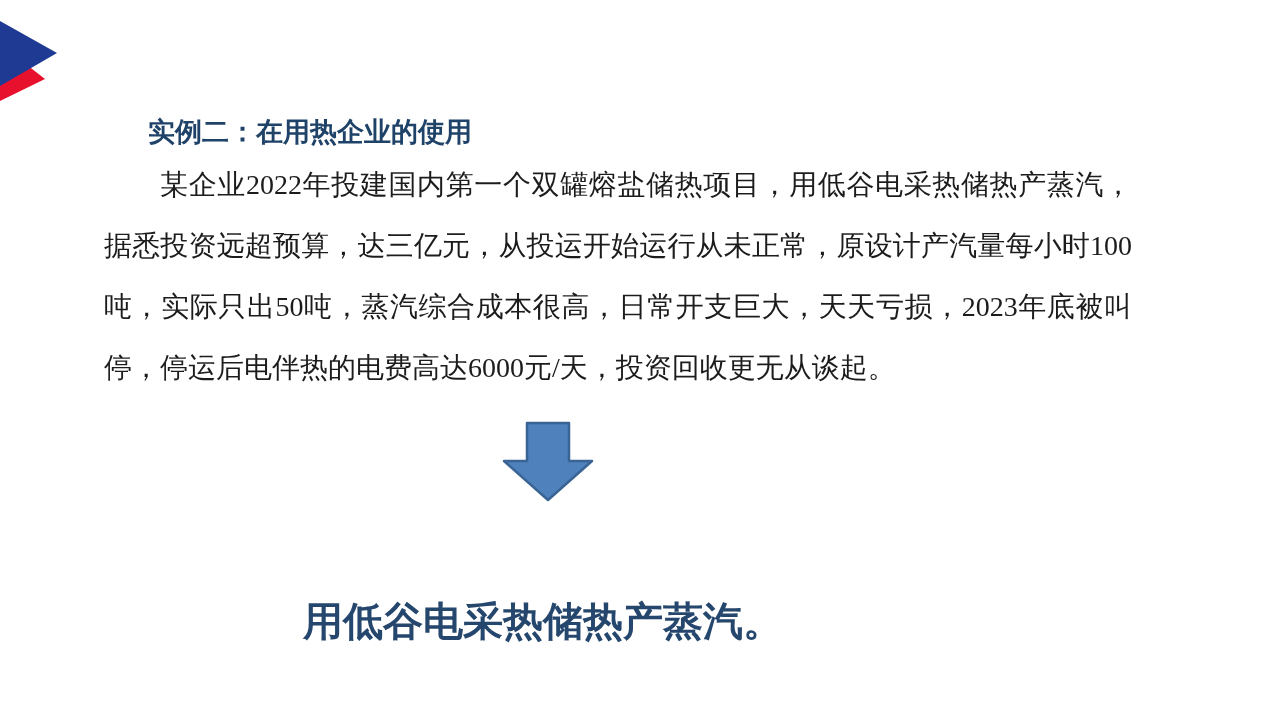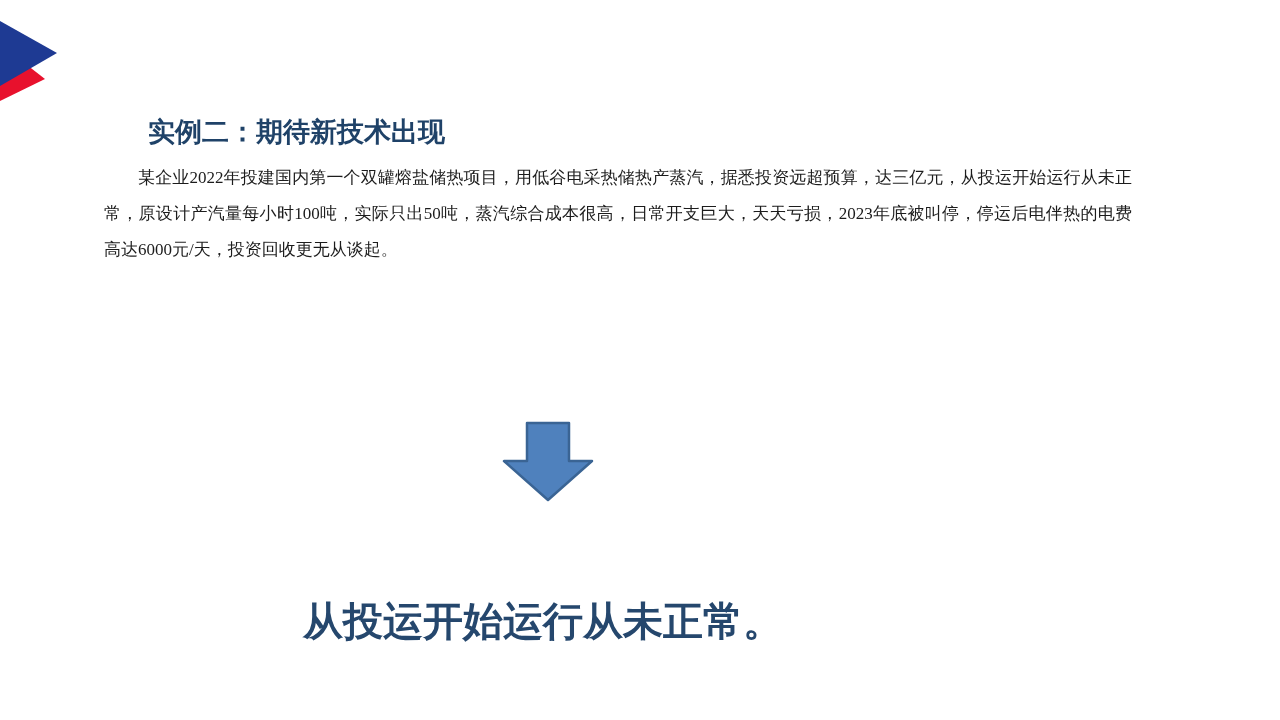--- a/index.html
+++ b/index.html
@@ -29,25 +29,25 @@
     margin: 0;
     font-size: 27px;
     font-weight: 700;
     color: #1f4268;
     font-family: "Liberation Sans", "DejaVu Sans", sans-serif;
     white-space: nowrap;
   }
   .body-text {
     position: absolute;
     left: 104px;
-    top: 160px;
+    top: 154px;
     width: 1028px;
     font-family: "Liberation Serif", "DejaVu Serif", serif;
-    font-size: 17px;
-    line-height: 36px;
+    font-size: 28px;
+    line-height: 61px;
     color: #1c1c1c;
     text-align: justify;
   }
   .body-text p {
     margin: 0;
     text-indent: 2em;
   }
   .down-arrow {
     position: absolute;
     left: 501px;
@@ -79,25 +79,25 @@
 </head>
 <body>
 
 <div class="slide">
 
   <svg class="corner-decoration" viewBox="0 0 60 112" xmlns="http://www.w3.org/2000/svg" aria-hidden="true">
     <polygon points="0,44 45,79 0,101" fill="#e8112d"></polygon>
     <polygon points="0,21 57,53 0,86" fill="#1e3a93"></polygon>
   </svg>
 
-  <h1 class="slide-title">实例二：期待新技术出现</h1>
+  <h1 class="slide-title">实例二：在用热企业的使用</h1>
 
   <div class="body-text">
     <p>某企业2022年投建国内第一个双罐熔盐储热项目，用低谷电采热储热产蒸汽，据悉投资远超预算，达三亿元，从投运开始运行从未正常，原设计产汽量每小时100吨，实际只出50吨，蒸汽综合成本很高，日常开支巨大，天天亏损，2023年底被叫停，停运后电伴热的电费高达6000元/天，投资回收更无从谈起。</p>
   </div>
 
   <svg class="down-arrow" viewBox="0 0 94 82" xmlns="http://www.w3.org/2000/svg" aria-hidden="true">
     <polygon points="26,2 68,2 68,40 91,40 47,79 3,40 26,40" stroke-width="2.5" stroke-linejoin="round" stroke="#3a6494" fill="#4f81bd"></polygon>
   </svg>
 
-  <div class="conclusion-line-2">从投运开始运行从未正常。</div>
+  <div class="conclusion-line-2">用低谷电采热储热产蒸汽。</div>
 
 </div>
 
 </body></html>

